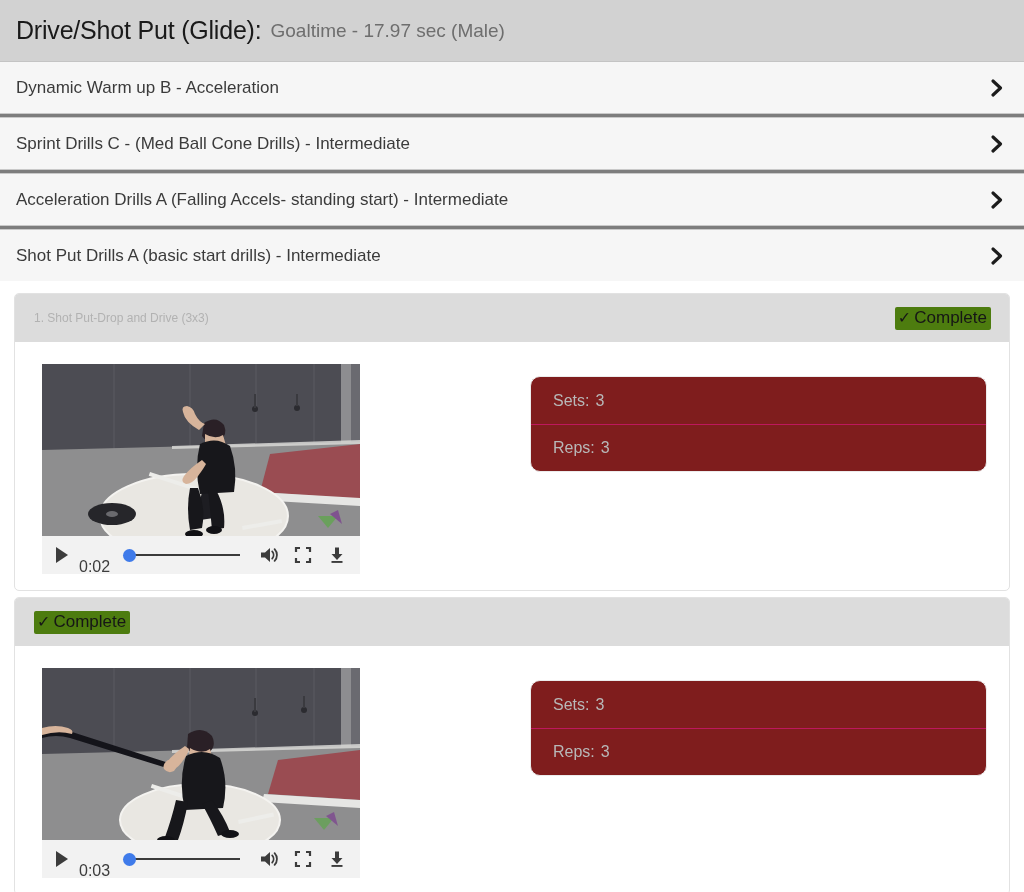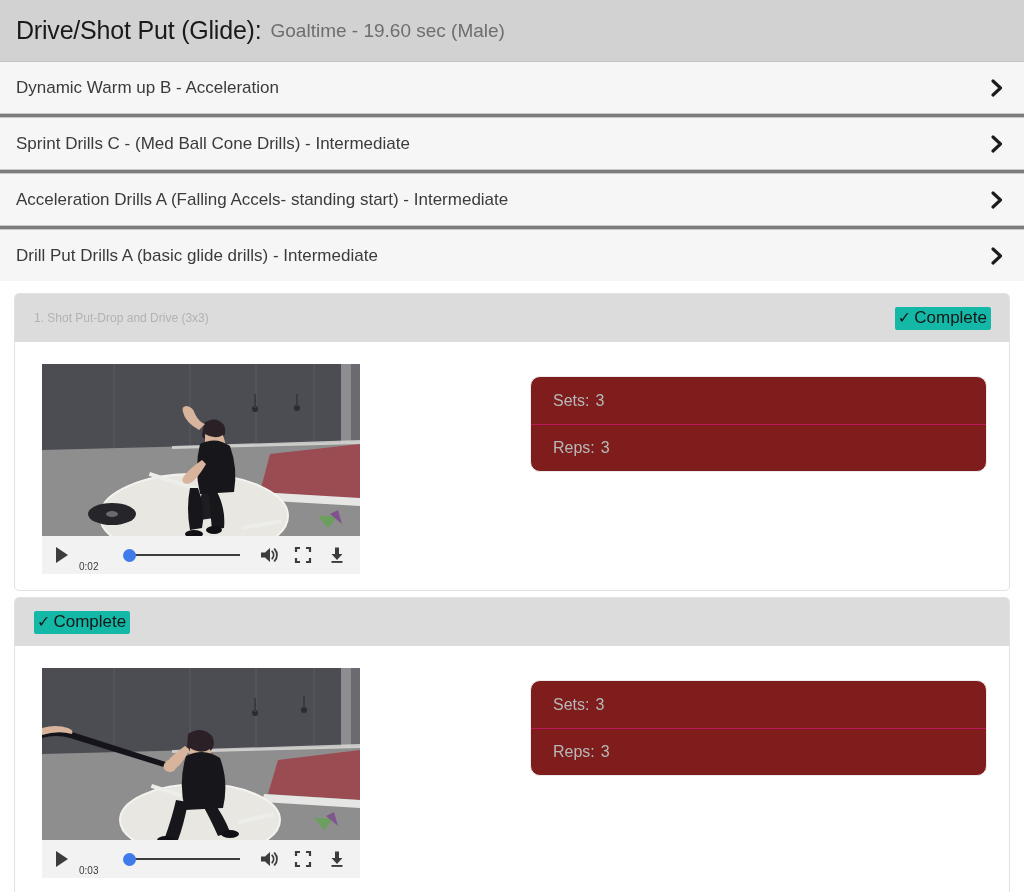--- a/index.html
+++ b/index.html
@@ -108,21 +108,21 @@
     font-size: 12px;
     color: #b2b2b2;
     white-space: nowrap;
     overflow: hidden;
     text-overflow: ellipsis;
   }
   .ex-complete {
     flex: 0 0 auto;
     font-size: 17px;
     color: #161616;
-    background: #14b8a6;
+    background: #4d7c0f;
     padding: 1px 4px 2px 3px;
     border-radius: 2px;
     white-space: nowrap;
     cursor: pointer;
   }
   .ex-complete .chk {
     font-size: 16px;
     margin-right: 3px;
   }
 
@@ -159,21 +159,21 @@
     flex: 0 0 auto;
     width: 22px;
     height: 22px;
     display: flex;
     align-items: center;
     justify-content: center;
     cursor: pointer;
   }
   .vc-time {
     flex: 0 0 auto;
-    font-size: 10px;
+    font-size: 16px;
     color: #3c3c3c;
     margin-left: 6px;
     width: 36px;
     margin-top: 23px;
   }
   .vc-scrub {
     flex: 1 1 auto;
     position: relative;
     height: 20px;
     margin: 0 6px 0 8px;
@@ -232,21 +232,21 @@
   .meta-row + .meta-row {
     border-top: 1px solid #be185d;
   }
   .meta-val { margin-left: 6px; }
 </style>
 </head>
 <body>
 
 <div class="page-header">
   <span class="page-title">Drive/Shot Put (Glide):</span>
-  <span class="page-subtitle">Goaltime - 19.60 sec (Male)</span>
+  <span class="page-subtitle">Goaltime - 17.97 sec (Male)</span>
 </div>
 
 <div class="accordion">
 
   <div class="acc-row">
     <span class="acc-label">Dynamic Warm up B - Acceleration</span>
     <span class="acc-chevron">
       <svg width="16" height="18" viewBox="0 0 16 18">
           <path d="M4 2 L11.5 9 L4 16" fill="none" stroke="#1c1c1c" stroke-width="3.1" stroke-linecap="round" stroke-linejoin="round"></path>
         </svg>
@@ -268,21 +268,21 @@
     <span class="acc-label">Acceleration Drills A (Falling Accels- standing start) - Intermediate</span>
     <span class="acc-chevron">
       <svg width="16" height="18" viewBox="0 0 16 18">
           <path d="M4 2 L11.5 9 L4 16" fill="none" stroke="#1c1c1c" stroke-width="3.1" stroke-linecap="round" stroke-linejoin="round"></path>
         </svg>
     </span>
   </div>
   <div class="acc-sep"></div>
 
   <div class="acc-row">
-    <span class="acc-label">Drill Put Drills A (basic glide drills) - Intermediate</span>
+    <span class="acc-label">Shot Put Drills A (basic start drills) - Intermediate</span>
     <span class="acc-chevron">
       <svg width="16" height="18" viewBox="0 0 16 18">
           <path d="M4 2 L11.5 9 L4 16" fill="none" stroke="#1c1c1c" stroke-width="3.1" stroke-linecap="round" stroke-linejoin="round"></path>
         </svg>
     </span>
   </div>
   <div class="acc-sep-last"></div>
 </div>
 
 <div class="cards-area">

